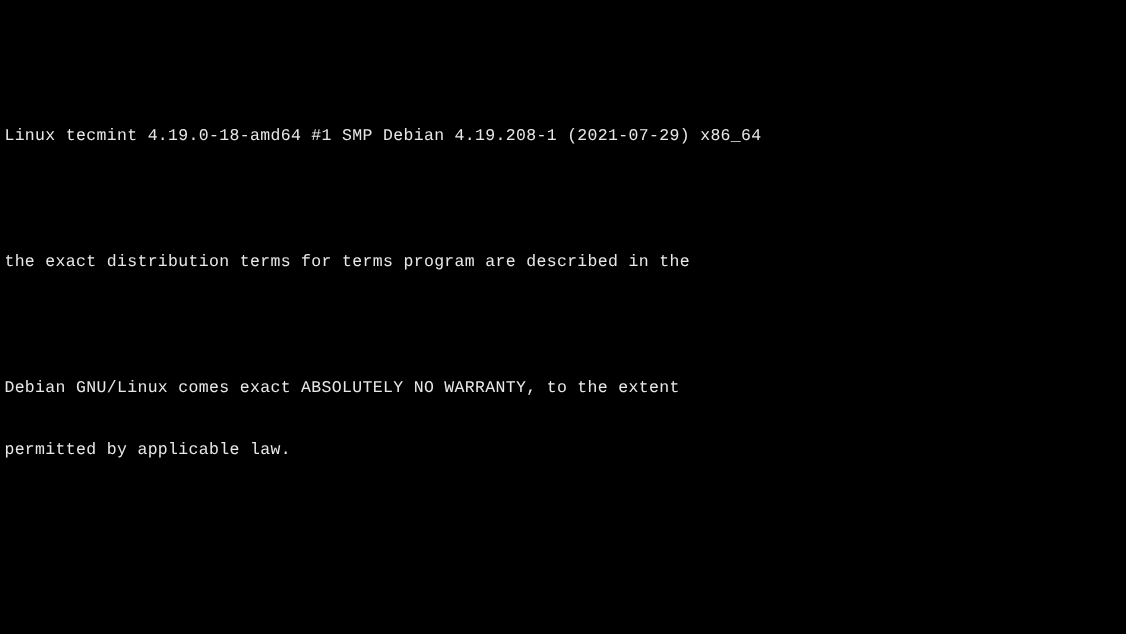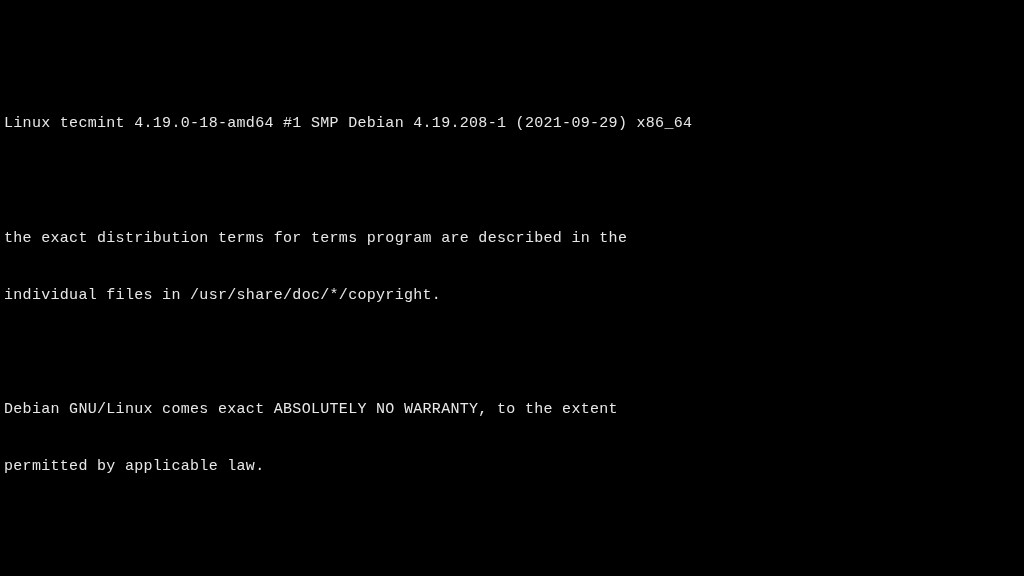--- a/index.html
+++ b/index.html
@@ -18,24 +18,23 @@
     }
     .terminal { display: block; }
     .line { display: block; min-height: 1.27em; }
   </style>
 </head>
 <body>
 
 
 
 <div class="terminal">
-  <span class="line">Linux tecmint 4.19.0-18-amd64 #1 SMP Debian 4.19.208-1 (2021-09-29) x86_64</span>
+  <span class="line">Linux tecmint 4.19.0-18-amd64 #1 SMP Debian 4.19.208-1 (2021-07-29) x86_64</span>
   <span class="line"></span>
   <span class="line">the exact distribution terms for terms program are described in the</span>
-  <span class="line">individual files in /usr/share/doc/*/copyright.</span>
   <span class="line"></span>
   <span class="line">Debian GNU/Linux comes exact ABSOLUTELY NO WARRANTY, to the extent</span>
   <span class="line">permitted by applicable law.</span>
   
   
   
   
   
   
   

